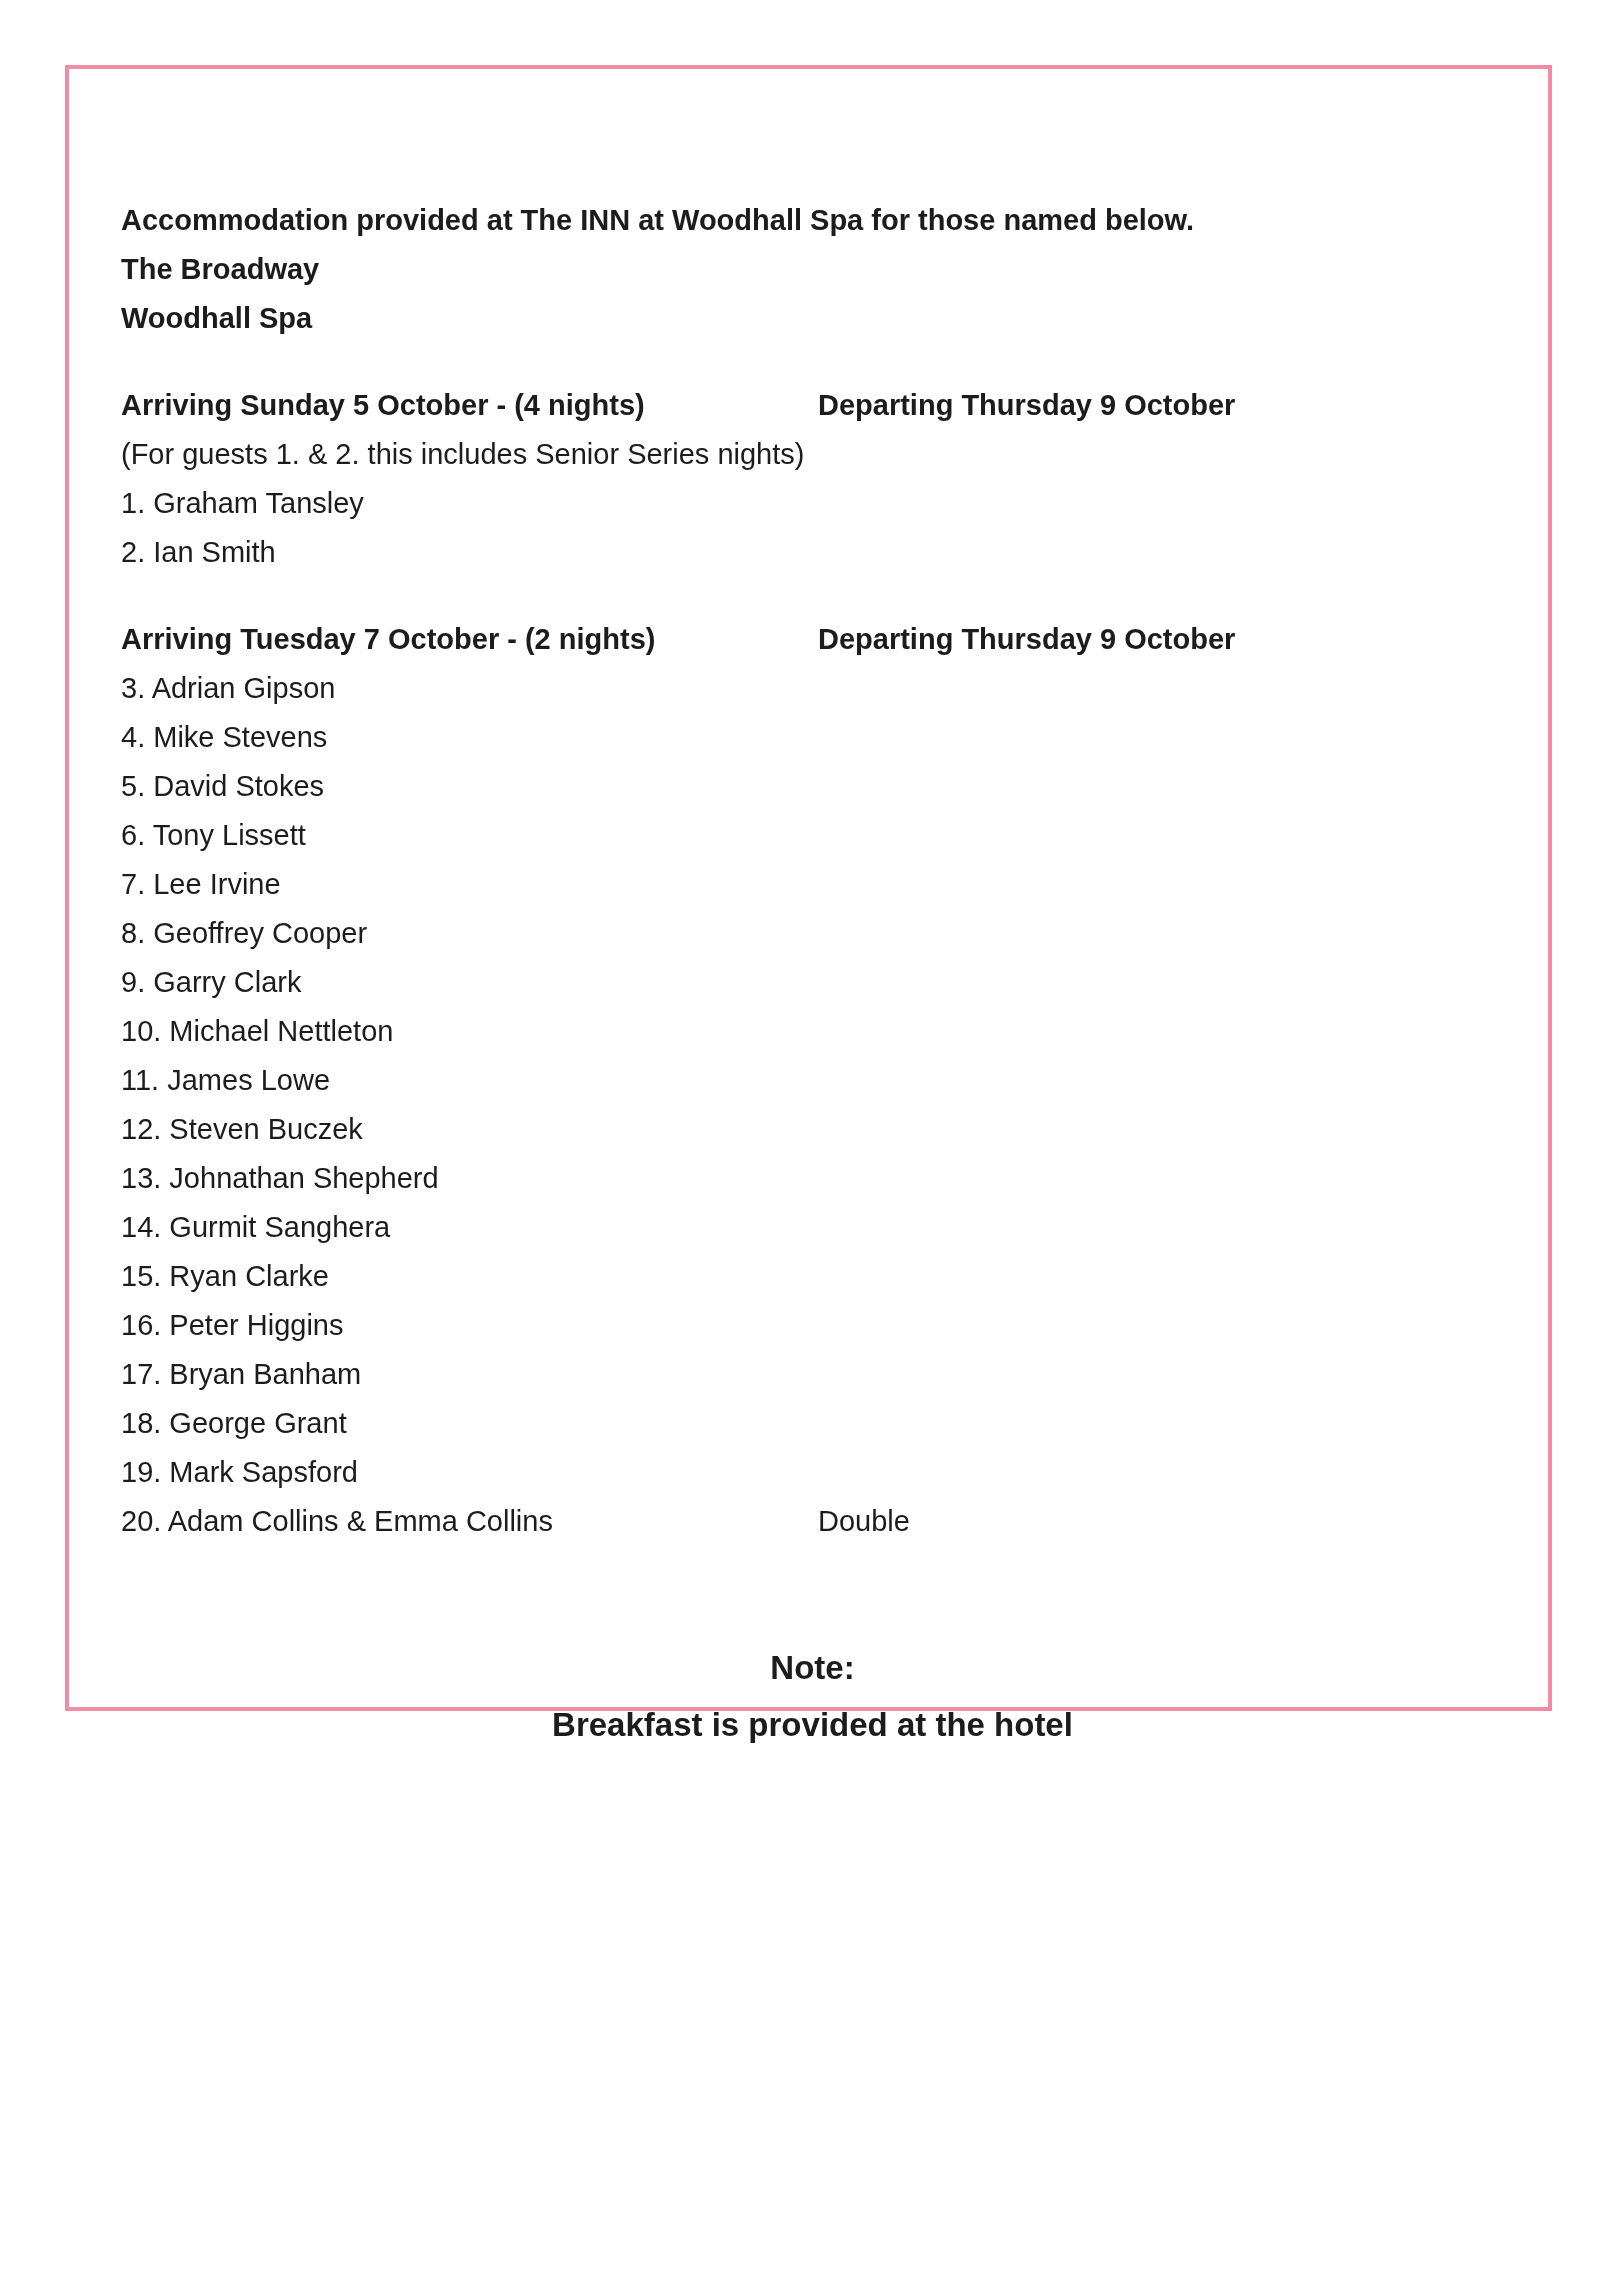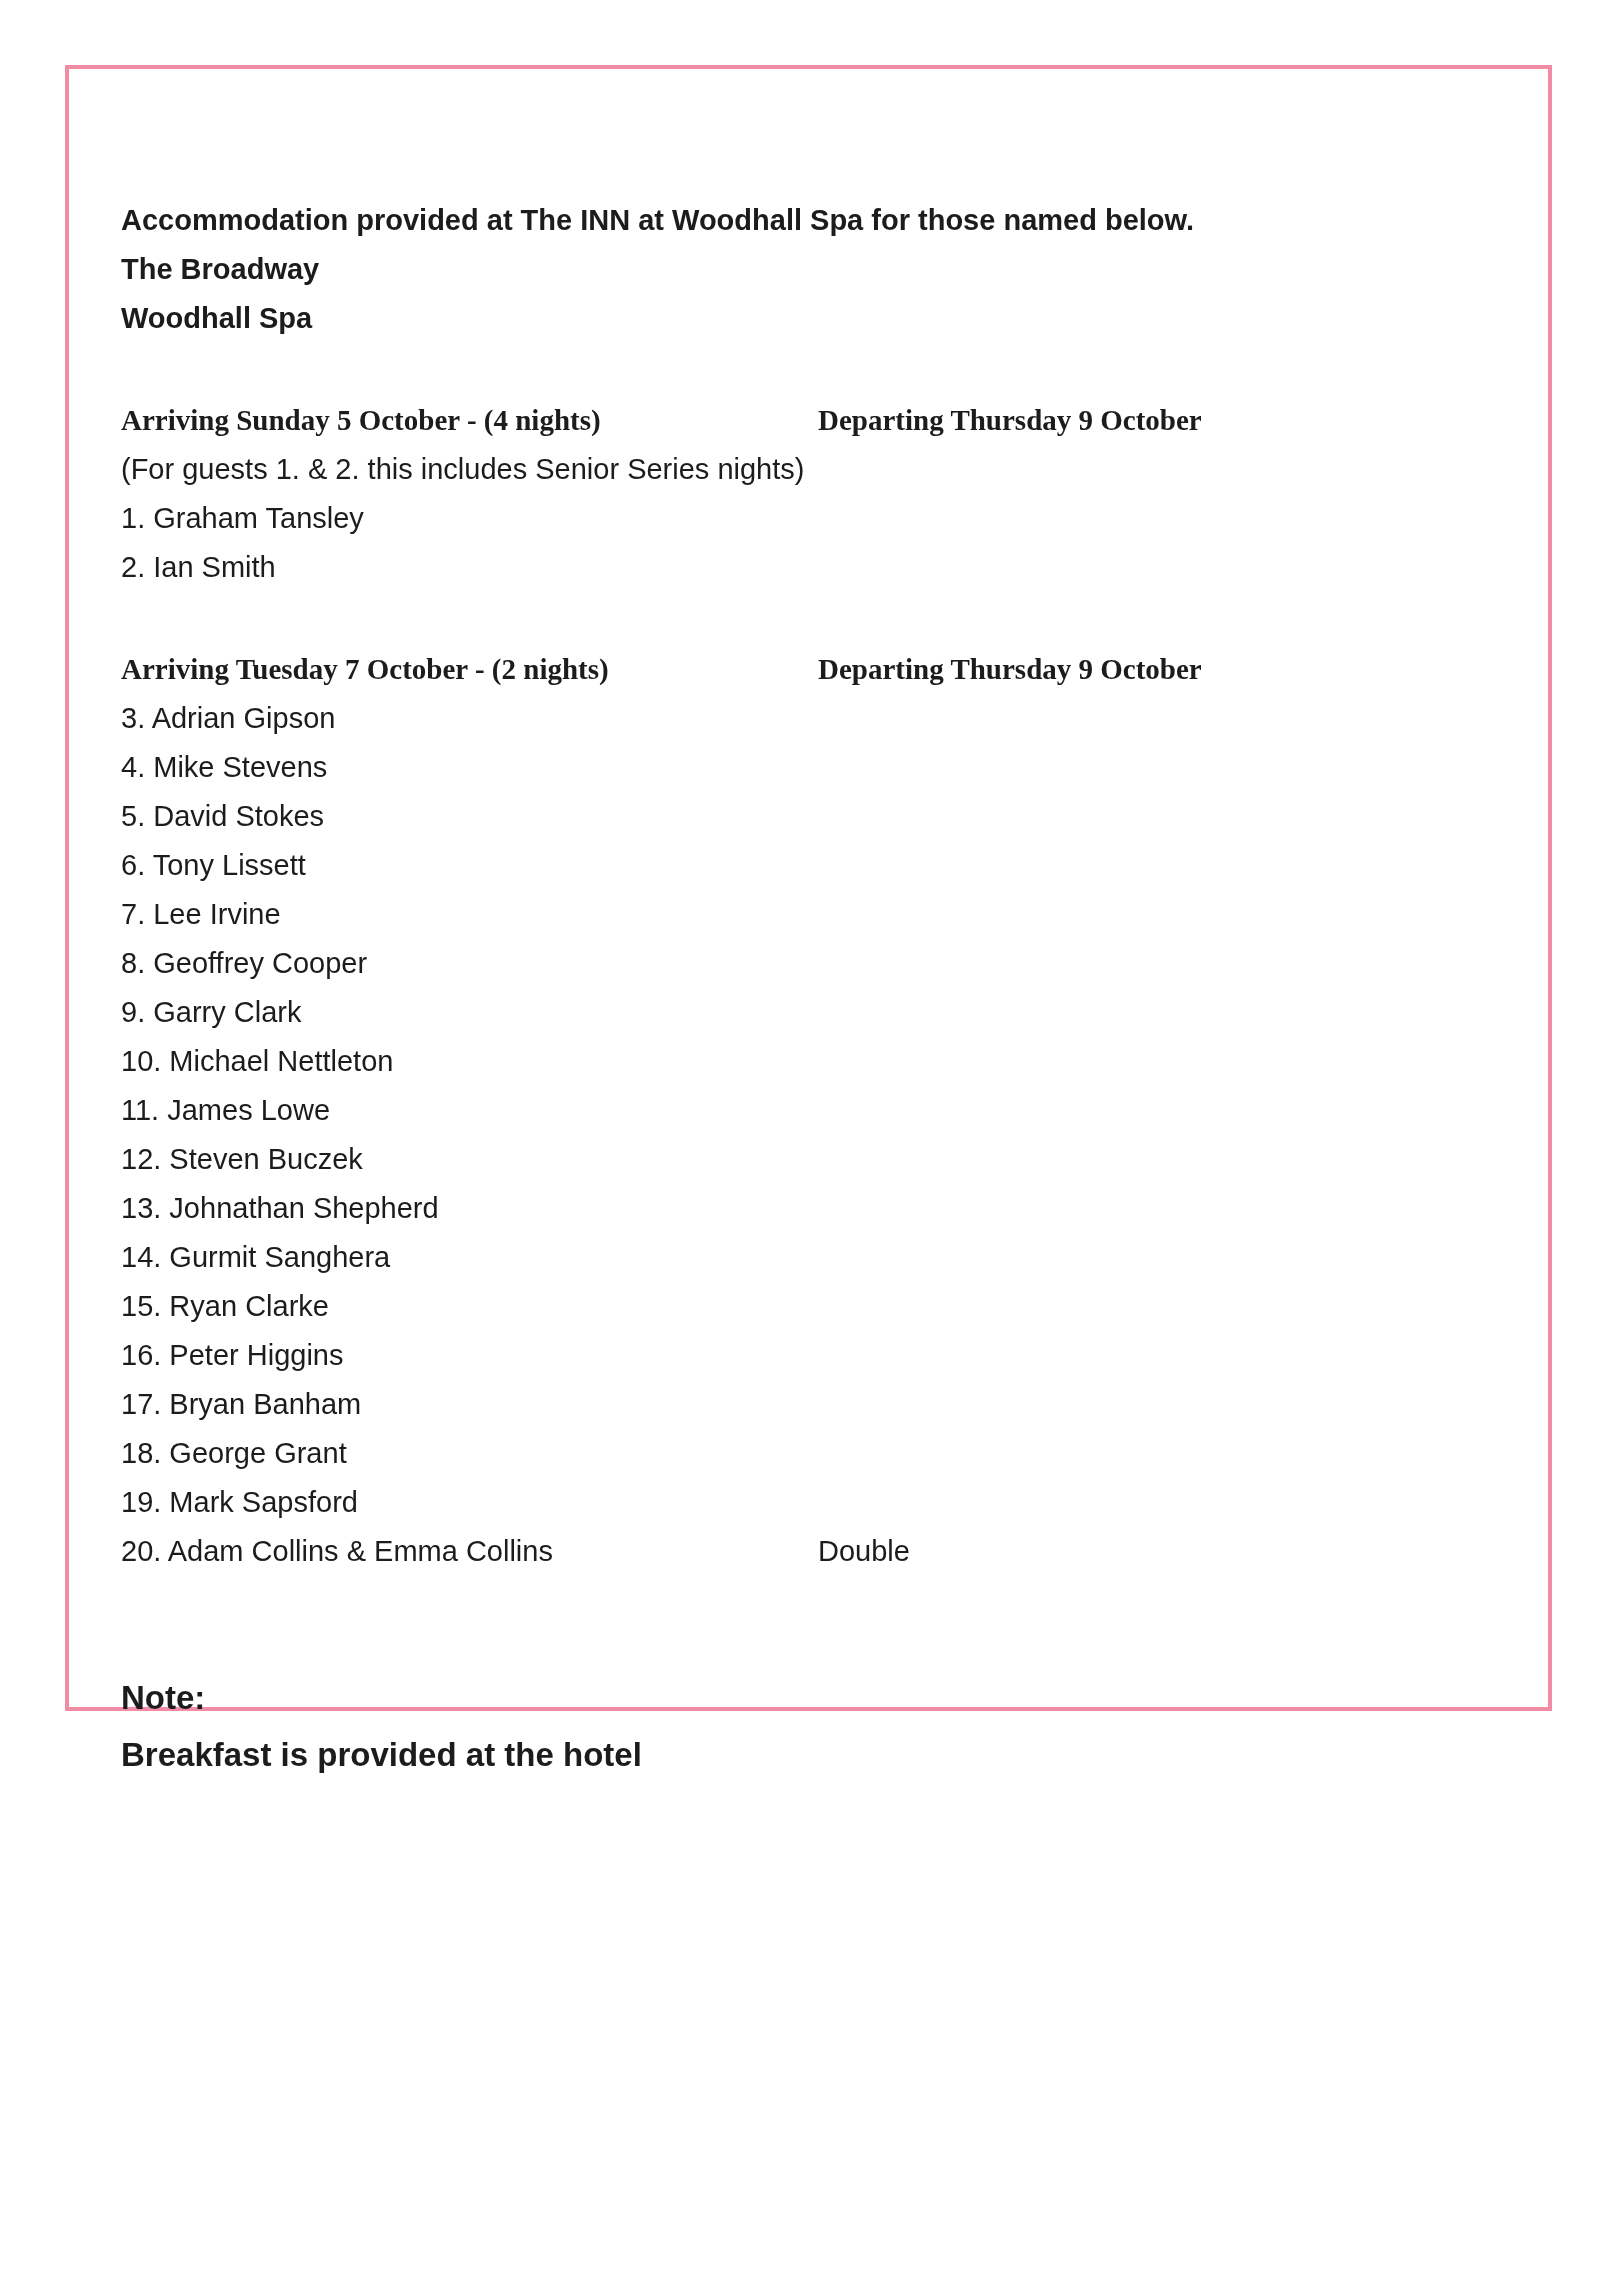--- a/index.html
+++ b/index.html
@@ -33,40 +33,40 @@
 
   .line {
     font-size: 29px;
     line-height: 49px;
   }
 
   .bold { font-weight: bold; }
 
   .section-heading {
     display: flex;
-    margin-top: 53px;
-    font-family: Liberation Serif, serif;
+    margin-top: 38px;
   }
 
   .section-heading .arriving {
     width: 697px;
     flex: 0 0 697px;
   }
 
   .guest-row {
     display: flex;
   }
 
   .guest-row .guest-name {
     width: 697px;
     flex: 0 0 697px;
   }
 
   .note-block {
     margin-top: 93px;
+    text-align: center;
   }
 
   .note-block .line {
     font-size: 33px;
     line-height: 57px;
     font-weight: bold;
   }
 </style>
 </head>
 <body>

